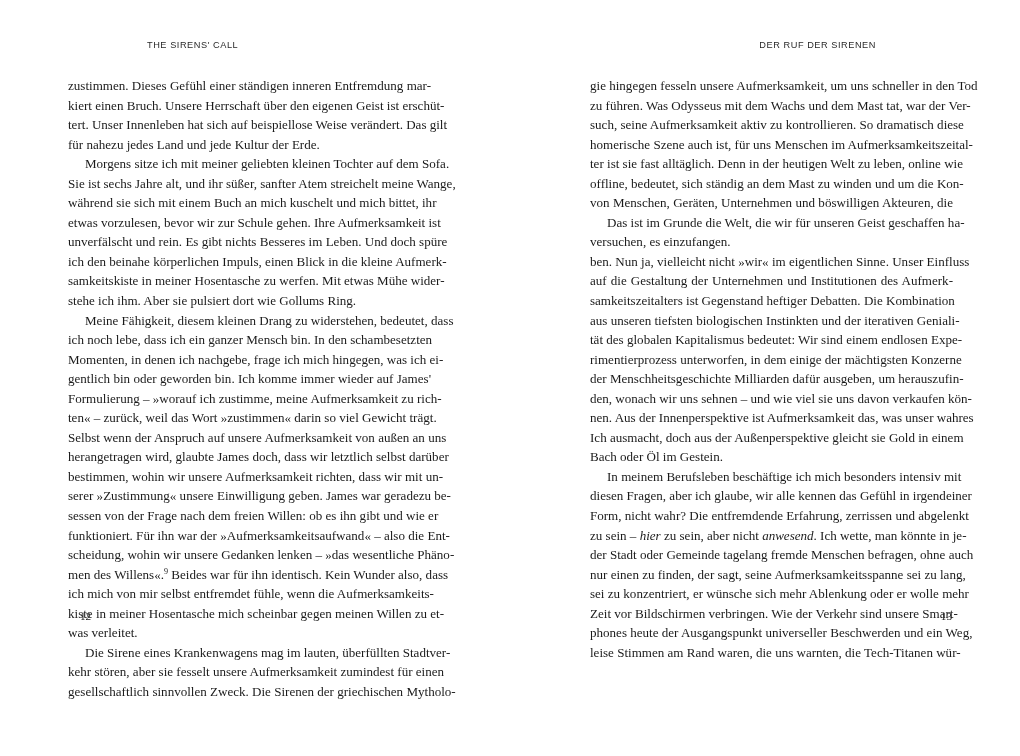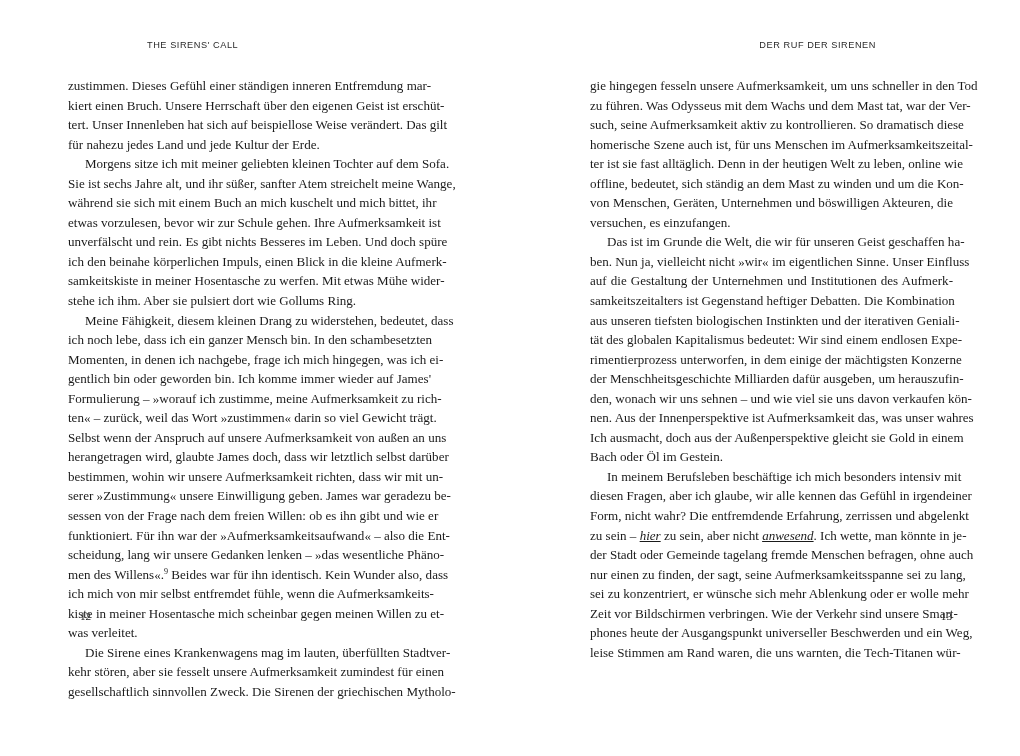--- a/index.html
+++ b/index.html
@@ -65,21 +65,21 @@
     text-align-last: justify;
     white-space: nowrap;
   }
   .line.last {
     text-align-last: left;
     white-space: normal;
   }
   .line.indent {
     text-indent: 17px;
   }
-  em { font-style: italic; text-decoration: underline; }
+  em { font-style: italic; }
   sup {
     font-size: 0.62em;
     vertical-align: super;
     line-height: 0;
   }
   .folio {
     position: absolute;
     bottom: 26px;
     font-size: 11.2px;
     font-family: "Liberation Serif", serif;
@@ -113,21 +113,21 @@
         <span class="line">Momenten, in denen ich nachgebe, frage ich mich hingegen, was ich ei-</span>
         <span class="line">gentlich bin oder geworden bin. Ich komme immer wieder auf James'</span>
         <span class="line">Formulierung – »worauf ich zustimme, meine Aufmerksamkeit zu rich-</span>
         <span class="line">ten« – zurück, weil das Wort »zustimmen« darin so viel Gewicht trägt.</span>
         <span class="line">Selbst wenn der Anspruch auf unsere Aufmerksamkeit von außen an uns</span>
         <span class="line">herangetragen wird, glaubte James doch, dass wir letztlich selbst darüber</span>
         <span class="line">bestimmen, wohin wir unsere Aufmerksamkeit richten, dass wir mit un-</span>
         <span class="line">serer »Zustimmung« unsere Einwilligung geben. James war geradezu be-</span>
         <span class="line">sessen von der Frage nach dem freien Willen: ob es ihn gibt und wie er</span>
         <span class="line">funktioniert. Für ihn war der »Aufmerksamkeitsaufwand« – also die Ent-</span>
-        <span class="line">scheidung, lang wir unsere Gedanken lenken – »das wesentliche Phäno-</span>
+        <span class="line">scheidung, wohin wir unsere Gedanken lenken – »das wesentliche Phäno-</span>
         <span class="line">men des Willens«.<sup>9</sup> Beides war für ihn identisch. Kein Wunder also, dass</span>
         <span class="line">ich mich von mir selbst entfremdet fühle, wenn die Aufmerksamkeits-</span>
         <span class="line">kiste in meiner Hosentasche mich scheinbar gegen meinen Willen zu et-</span>
         <span class="line last">was verleitet.</span>
         <span class="line indent">Die Sirene eines Krankenwagens mag im lauten, überfüllten Stadtver-</span>
         <span class="line">kehr stören, aber sie fesselt unsere Aufmerksamkeit zumindest für einen</span>
         <span class="line">gesellschaftlich sinnvollen Zweck. Die Sirenen der griechischen Mytholo-</span>
       </div>
     <div class="folio folio-left">12</div>
   </div>
@@ -135,22 +135,22 @@
   <div class="page page-right">
     <div class="running-head">DER RUF DER SIRENEN</div>
     <div class="textblock" id="right-text">
         <span class="line">gie hingegen fesseln unsere Aufmerksamkeit, um uns schneller in den Tod</span>
         <span class="line">zu führen. Was Odysseus mit dem Wachs und dem Mast tat, war der Ver-</span>
         <span class="line">such, seine Aufmerksamkeit aktiv zu kontrollieren. So dramatisch diese</span>
         <span class="line">homerische Szene auch ist, für uns Menschen im Aufmerksamkeitszeital-</span>
         <span class="line">ter ist sie fast alltäglich. Denn in der heutigen Welt zu leben, online wie</span>
         <span class="line">offline, bedeutet, sich ständig an dem Mast zu winden und um die Kon-</span>
         <span class="line">von Menschen, Geräten, Unternehmen und böswilligen Akteuren, die</span>
+        <span class="line indent">Das ist im Grunde die Welt, die wir für unseren Geist geschaffen ha-</span>
         <span class="line last">versuchen, es einzufangen.</span>
-        <span class="line indent">Das ist im Grunde die Welt, die wir für unseren Geist geschaffen ha-</span>
         <span class="line">ben. Nun ja, vielleicht nicht »wir« im eigentlichen Sinne. Unser Einfluss</span>
         <span class="line">auf die Gestaltung der Unternehmen und Institutionen des Aufmerk-</span>
         <span class="line">samkeitszeitalters ist Gegenstand heftiger Debatten. Die Kombination</span>
         <span class="line">aus unseren tiefsten biologischen Instinkten und der iterativen Geniali-</span>
         <span class="line">tät des globalen Kapitalismus bedeutet: Wir sind einem endlosen Expe-</span>
         <span class="line">rimentierprozess unterworfen, in dem einige der mächtigsten Konzerne</span>
         <span class="line">der Menschheitsgeschichte Milliarden dafür ausgeben, um herauszufin-</span>
         <span class="line">den, wonach wir uns sehnen – und wie viel sie uns davon verkaufen kön-</span>
         <span class="line">nen. Aus der Innenperspektive ist Aufmerksamkeit das, was unser wahres</span>
         <span class="line">Ich ausmacht, doch aus der Außenperspektive gleicht sie Gold in einem</span>

